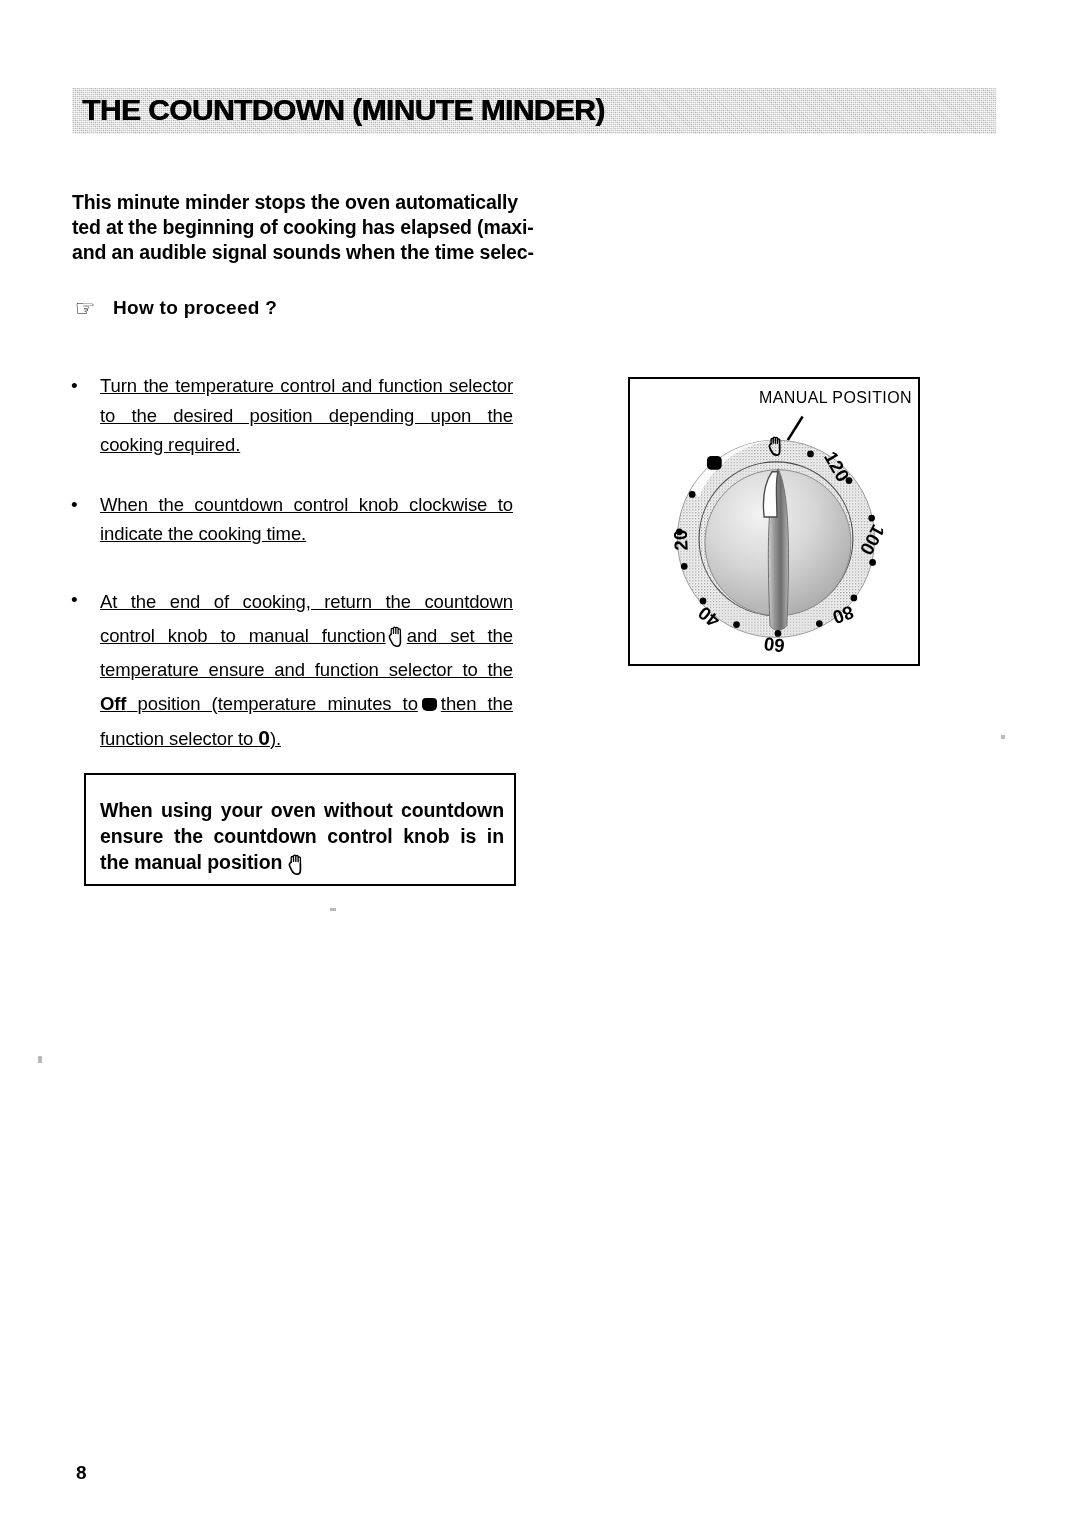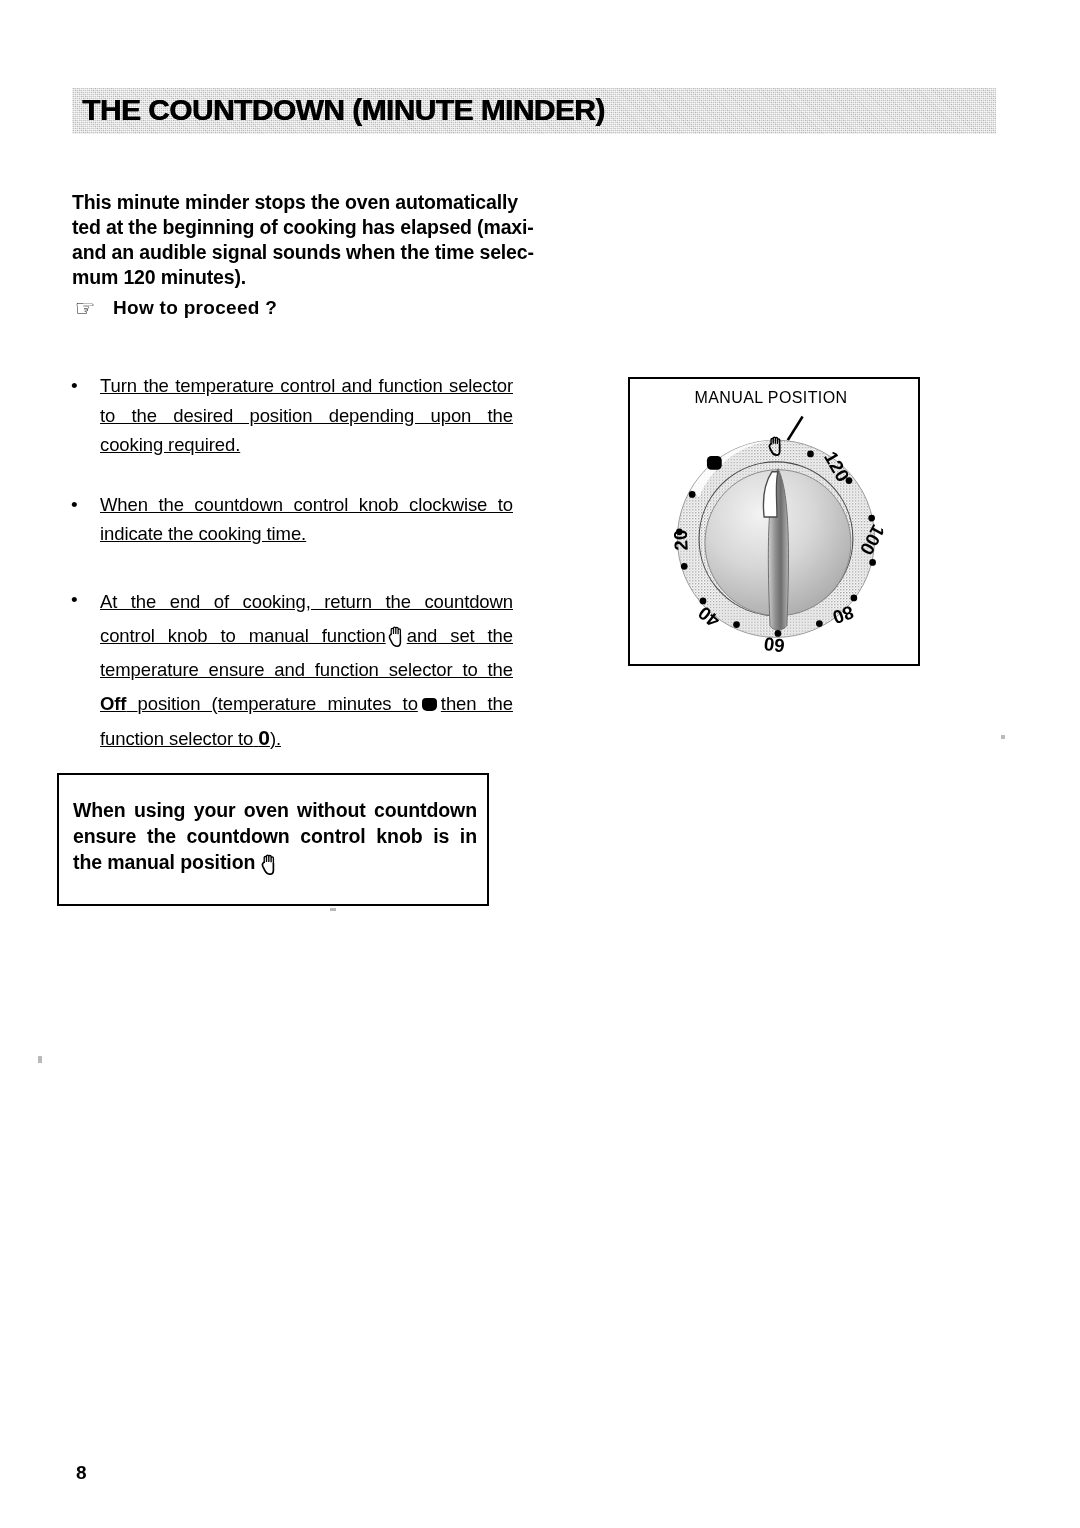--- a/index.html
+++ b/index.html
@@ -145,24 +145,24 @@
     height: 13px;
     background: #000;
     border-radius: 4px 4px 5px 5px;
     vertical-align: -1px;
     margin: 0 4px;
   }
 
   
   .note-box {
     position: absolute;
-    left: 57px;
+    left: 84px;
     top: 773px;
     width: 432px;
-    height: 133px;
+    height: 113px;
     border: 2.5px solid #000;
     box-sizing: border-box;
   }
   .note-inner {
     position: absolute;
     left: 14px;
     right: 10px;
     top: 22px;
     font-size: 19.5px;
     font-weight: bold;
@@ -186,21 +186,21 @@
     border: 2.5px solid #000;
     box-sizing: border-box;
     background: #fff;
     overflow: hidden;
   }
   .figure-caption {
     position: absolute;
     left: 0;
     right: 6px;
     top: 10px;
-    text-align: center;
+    text-align: right;
     font-size: 16px;
     letter-spacing: 0.4px;
     font-family: "Liberation Sans", sans-serif;
   }
   .figure-svg {
     position: absolute;
     left: 0;
     top: 0;
     width: 100%;
     height: 100%;
@@ -224,21 +224,20 @@
 <div class="page">
 
   <div class="header-band">
     <div class="header-title">THE COUNTDOWN (MINUTE MINDER)</div>
   </div>
 
   <div class="intro">
     <div>This minute minder stops the oven automatically</div>
     <div>ted at the beginning of cooking has elapsed (maxi-</div>
     <div>and an audible signal sounds when the time selec-</div>
-    <div>mum 120 minutes).</div>
   </div>
 
   <div class="section-heading">
     <span class="hand-point-icon">☞</span>
     <span class="section-heading-text">How to proceed ?</span>
   </div>
 
   <div class="bullets">
 
     <div class="bullet-row bullet-1">

